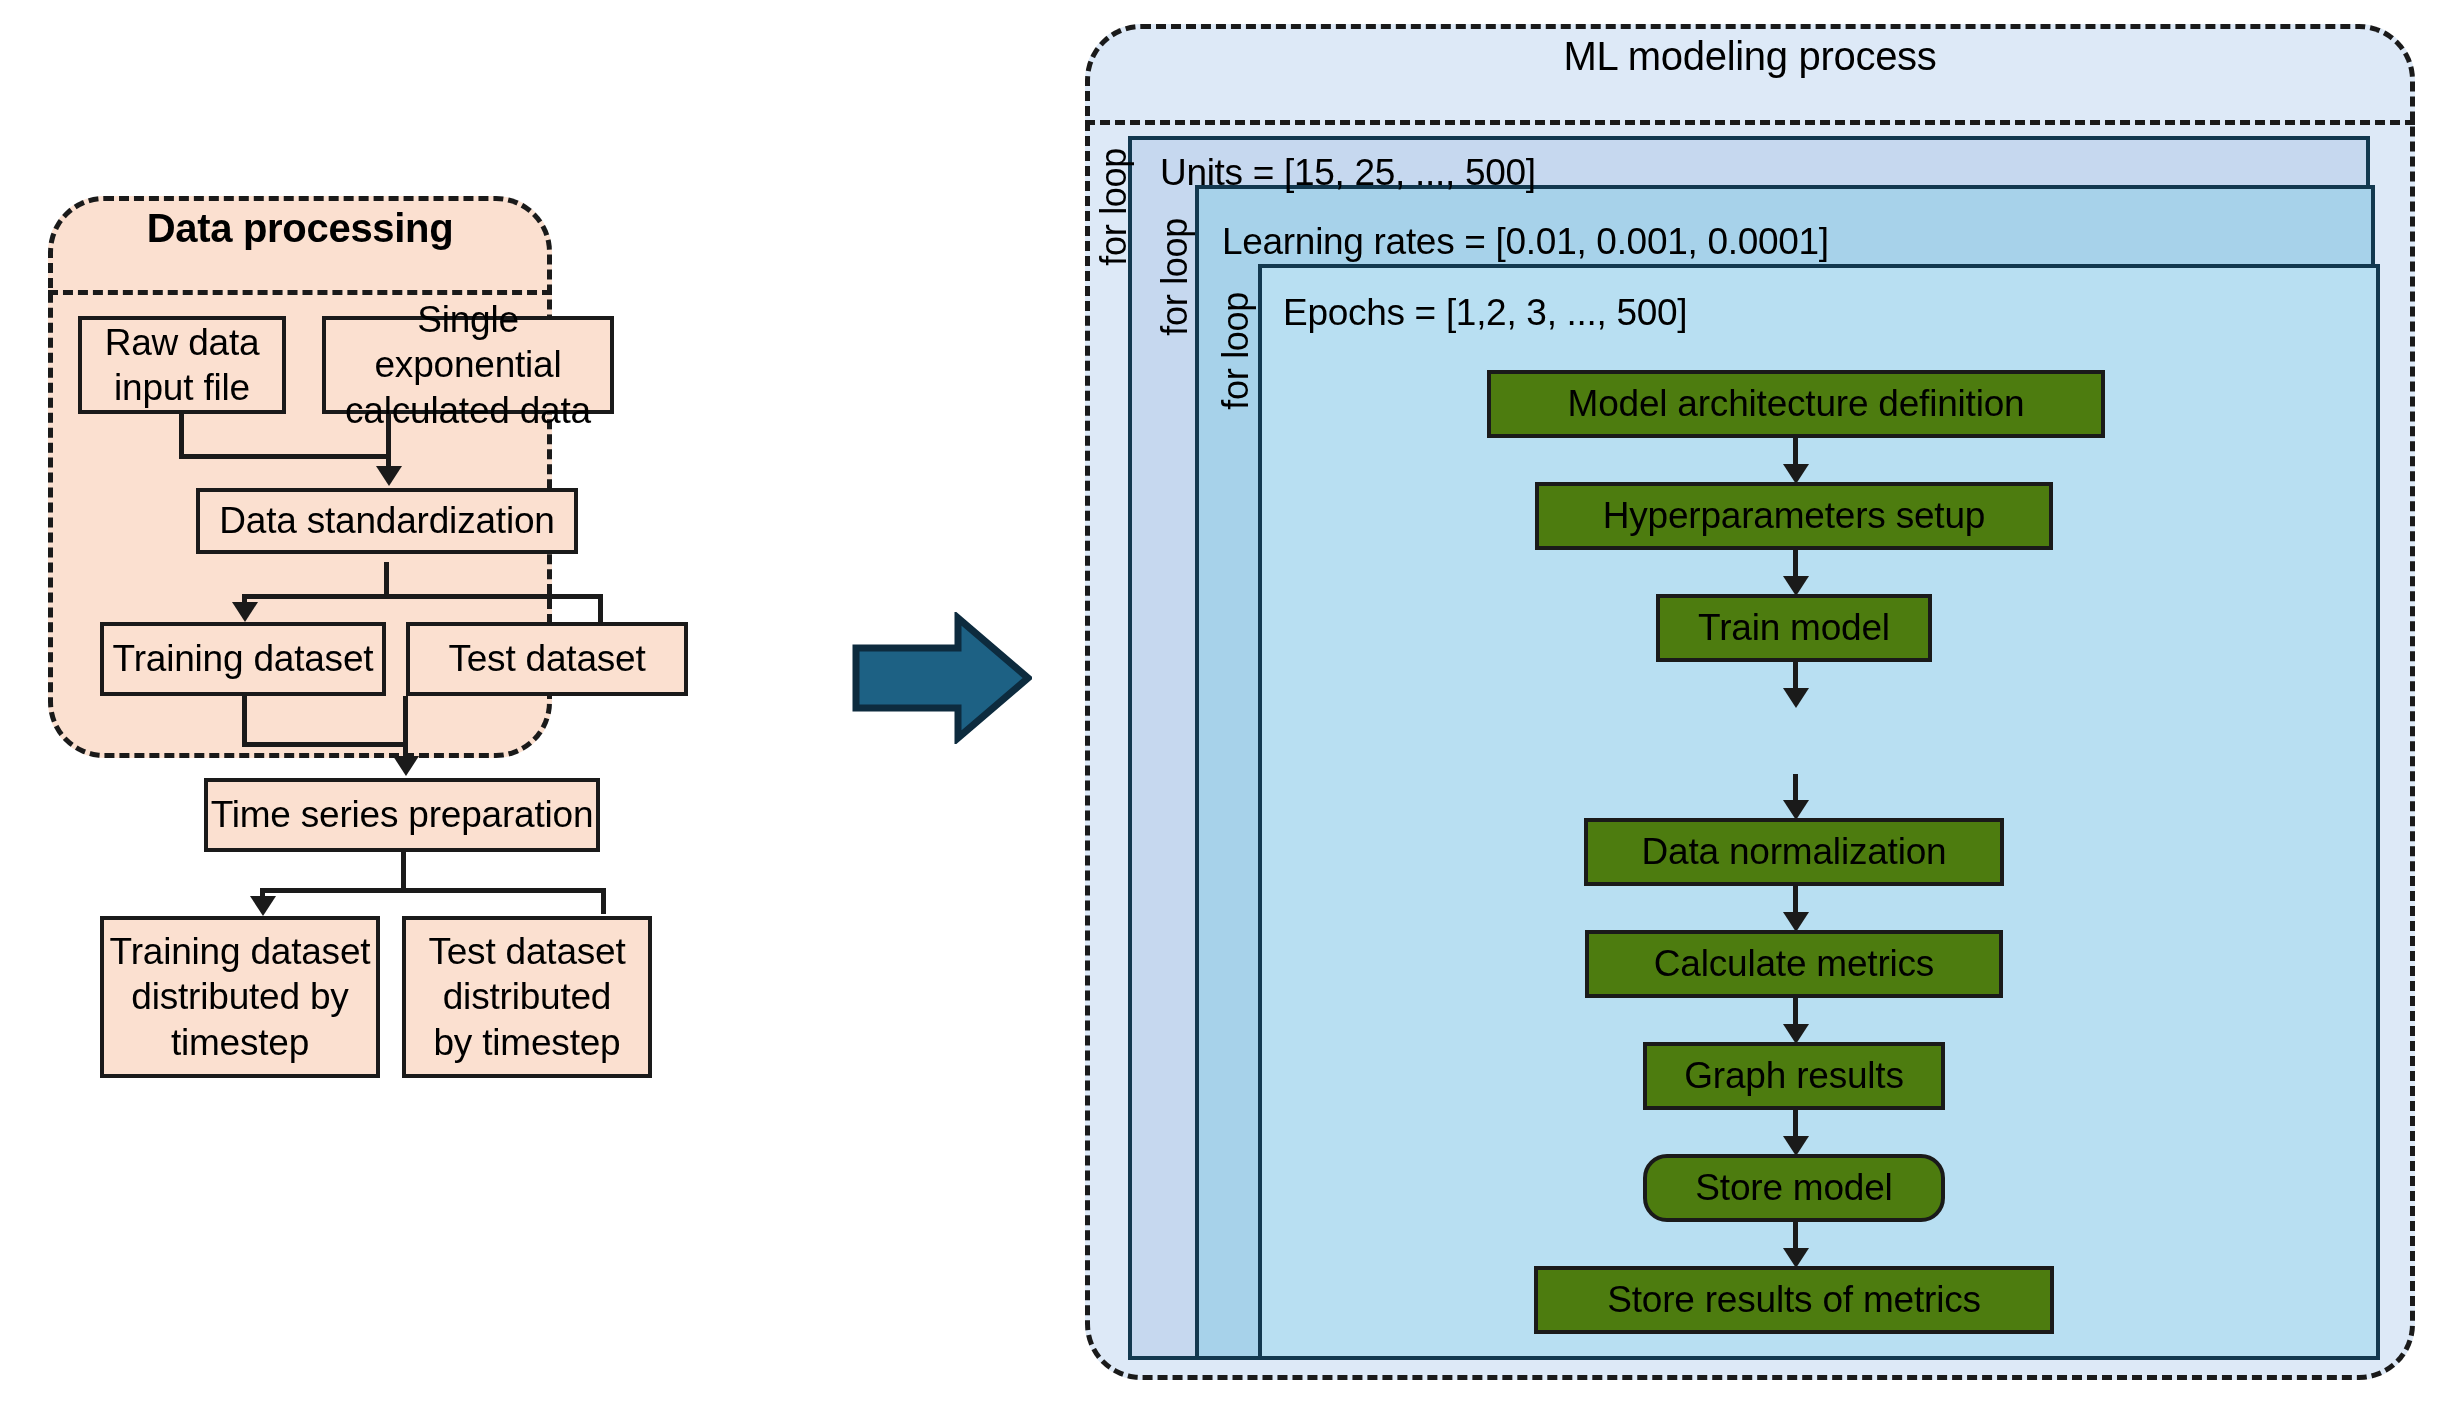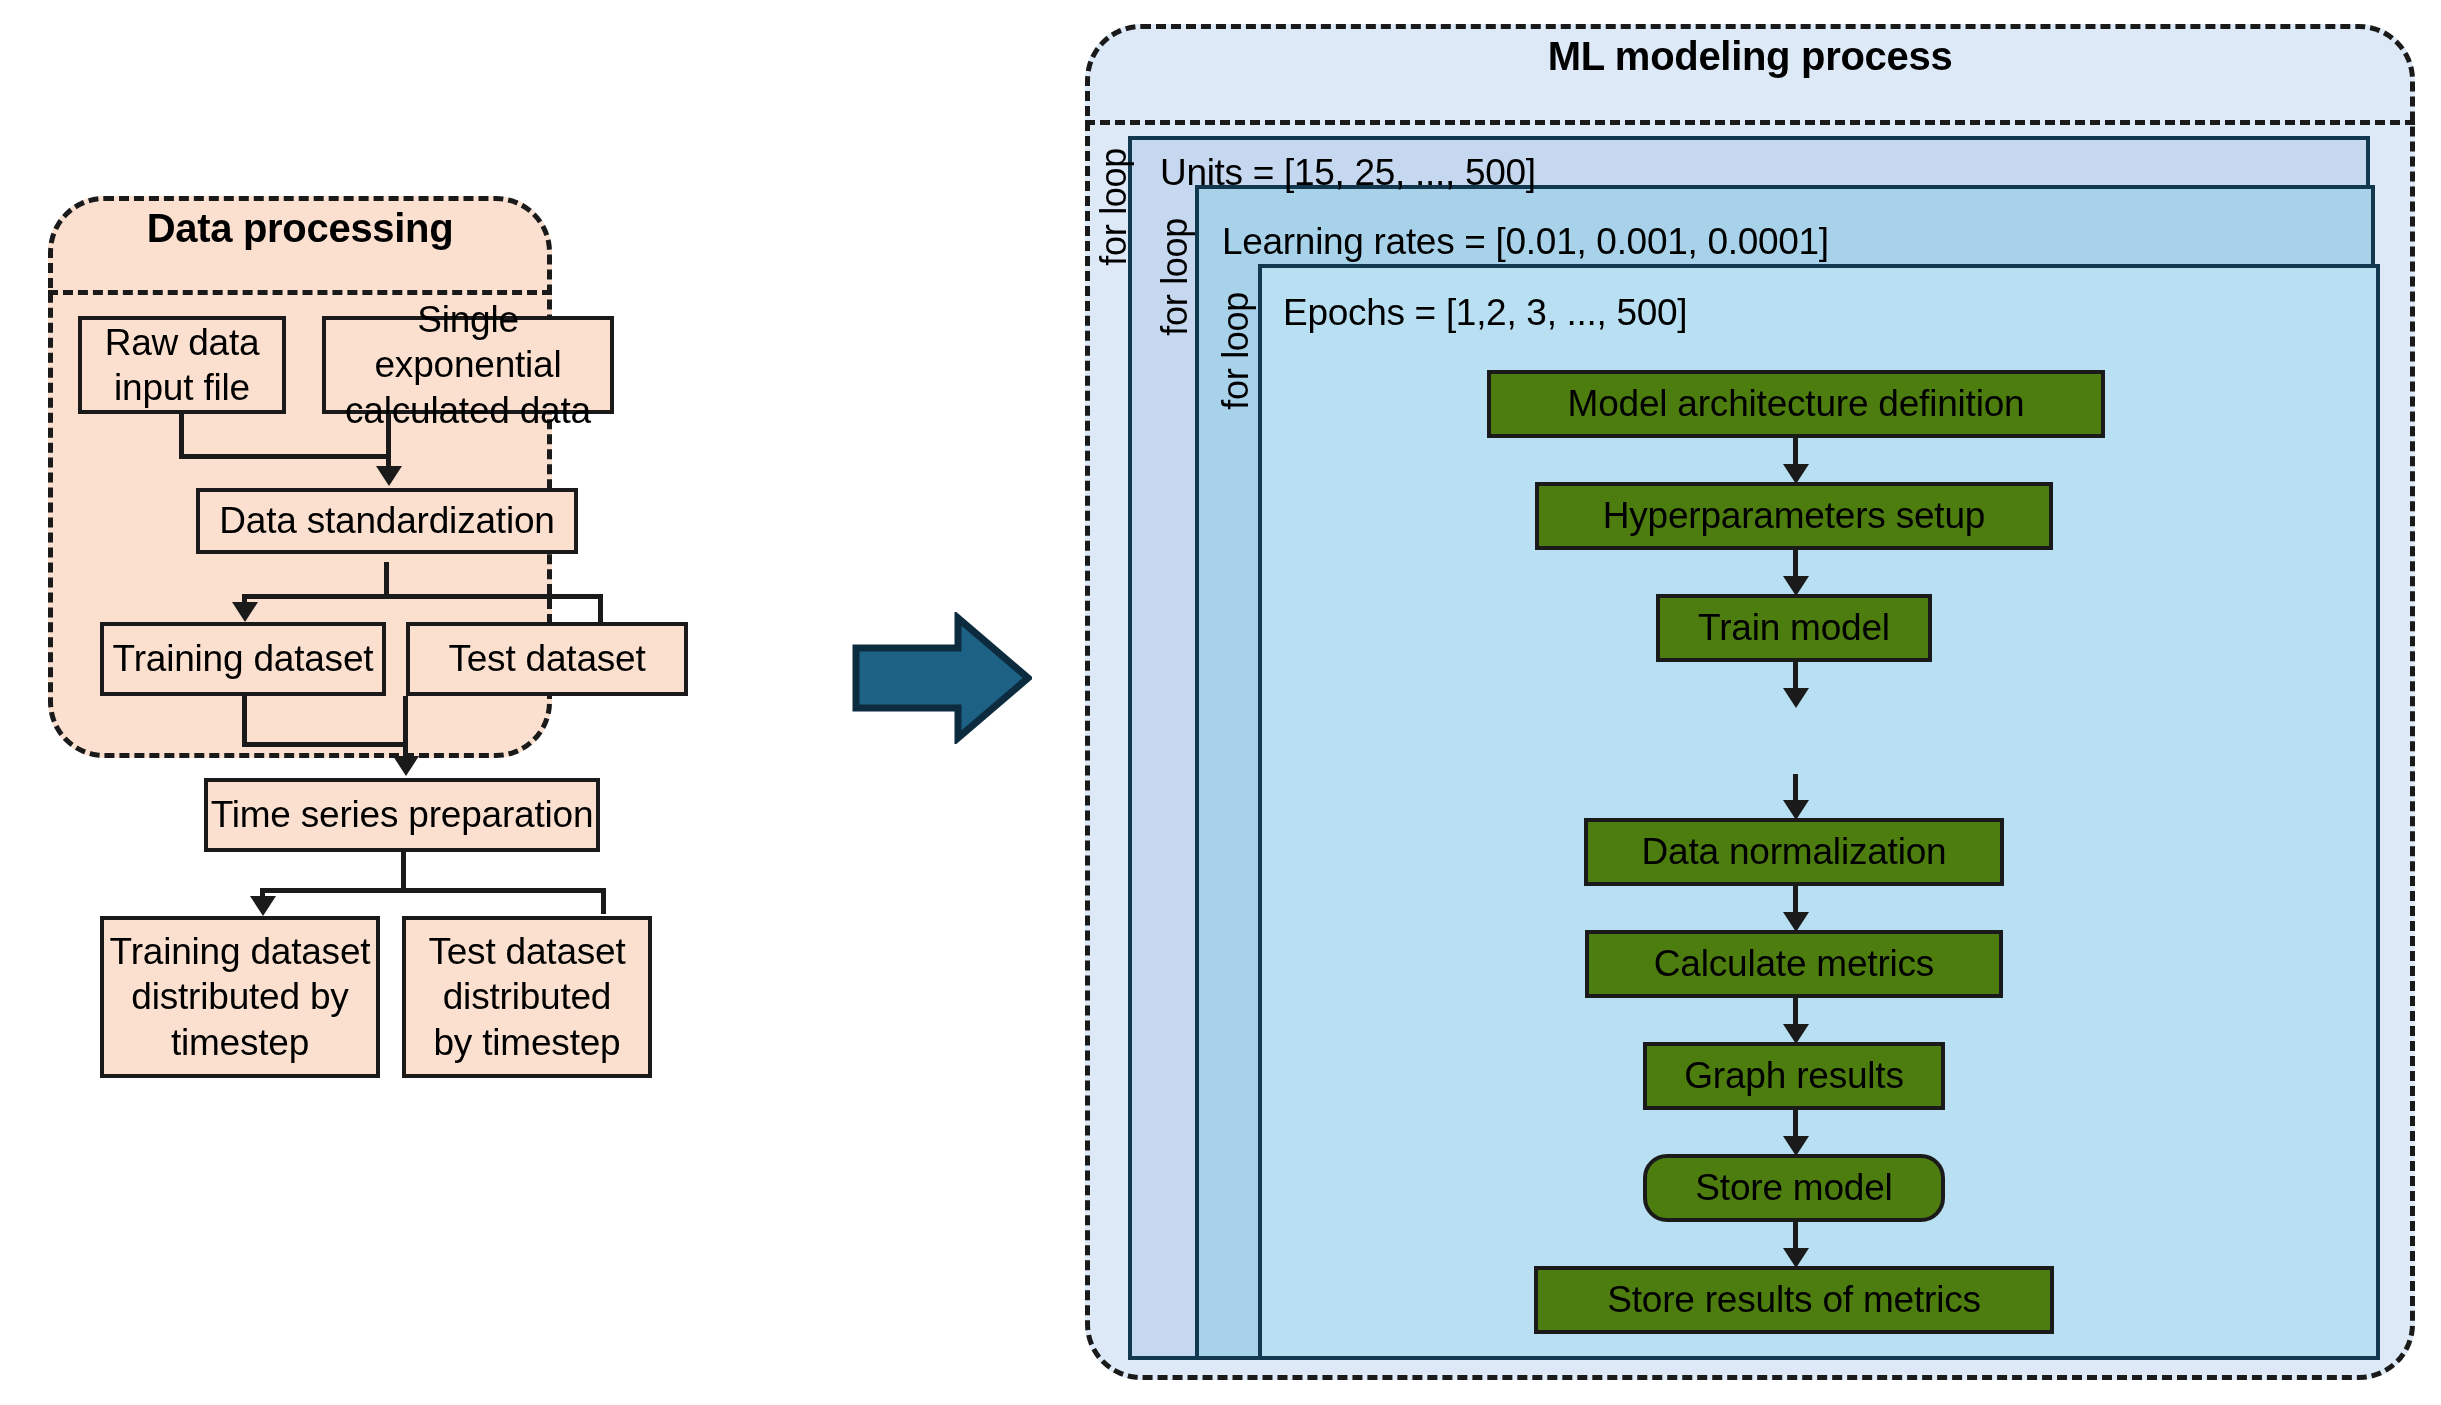--- a/index.html
+++ b/index.html
@@ -49,21 +49,21 @@
   #ml-panel{
     position:absolute;
     left:1085px;top:24px;width:1330px;height:1356px;
     background:#dde9f7;
     border:5px dashed #1a1a1a;
     border-radius:56px;
     box-sizing:border-box;
   }
   #ml-title{
     position:absolute;left:1085px;top:34px;width:1330px;
-    text-align:center;font-weight:bold;font-size:40px;
+    text-align:center;font-weight:normal;font-size:40px;
     letter-spacing:-0.3px;
   }
   #ml-divider{
     position:absolute;left:1085px;top:120px;width:1330px;height:0;
     border-top:5px dashed #1a1a1a;
   }
 
   .loopbox{
     position:absolute;box-sizing:border-box;
     border:4px solid #12384f;

